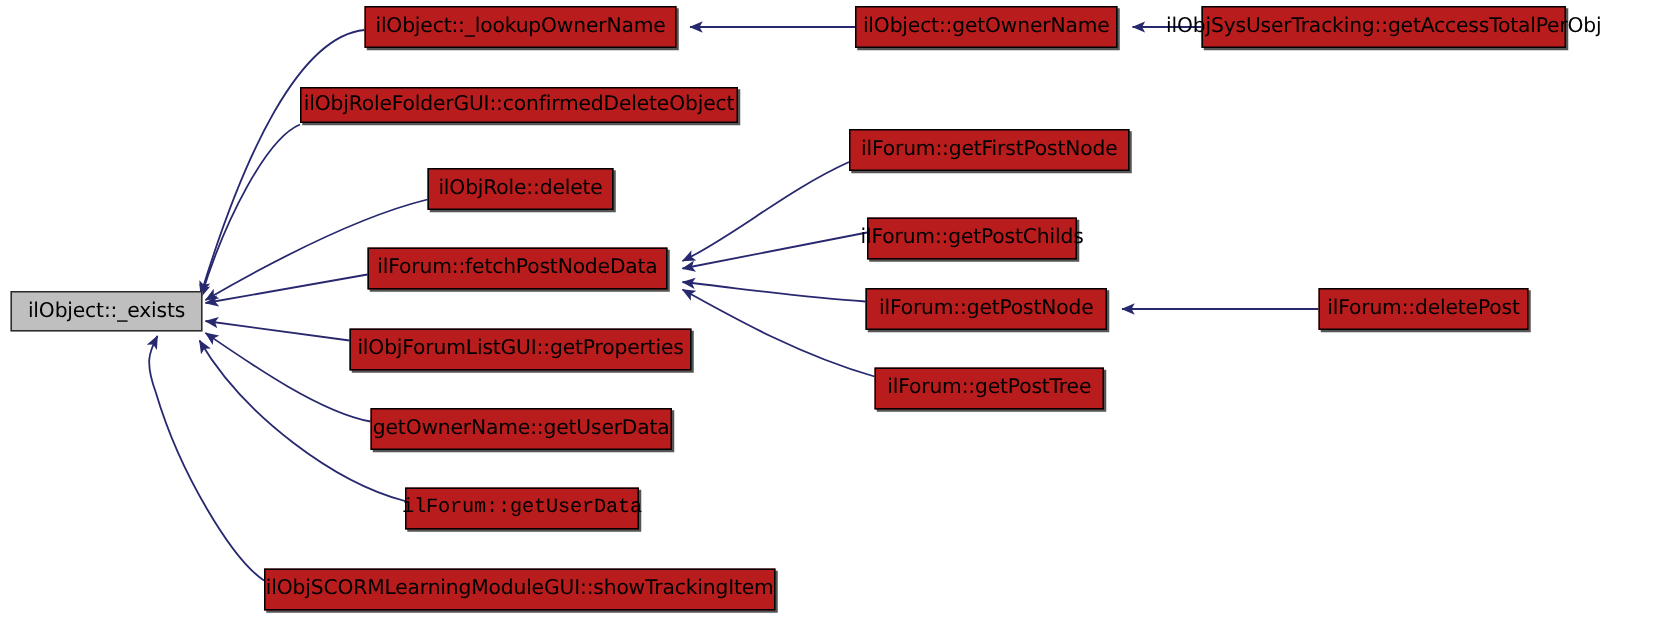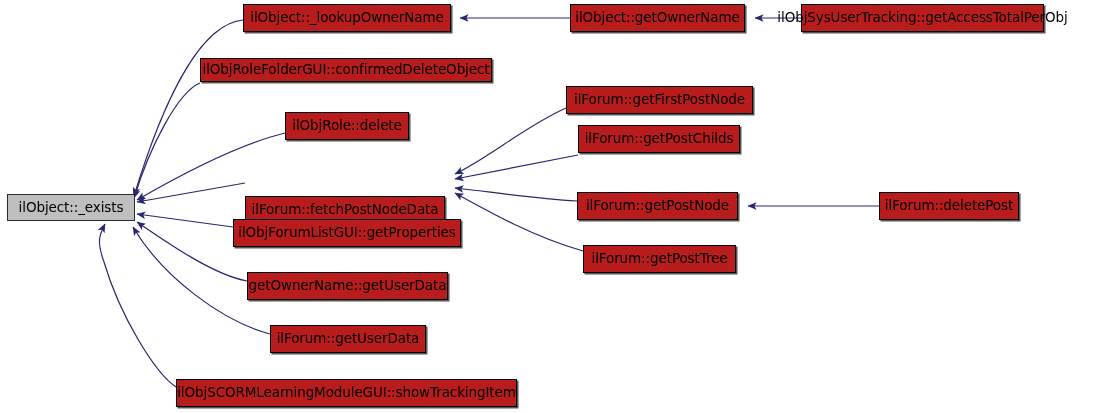--- a/index.html
+++ b/index.html
@@ -72,26 +72,26 @@
         <path d="M577,201 C531,198 492,192 455,188" fill="none" stroke="#27286e" stroke-width="1.2" marker-end="url(#arrowhead)"></path>
         <path d="M583,251 C534,237 491,213 455,193" fill="none" stroke="#27286e" stroke-width="1.2" marker-end="url(#arrowhead)"></path>
         <path d="M879,206 L748,206" fill="none" stroke="#27286e" stroke-width="1.2" marker-end="url(#arrowhead)"></path>
       </g>
   </svg>
   <div id="node-layer">
       <div class="node root" style="left: 7px; top: 194px; width: 128px; height: 27px;">ilObject::_exists</div>
       <div class="node shadowed" style="left: 243px; top: 4px; width: 208px; height: 28px;">ilObject::_lookupOwnerName</div>
       <div class="node shadowed" style="left: 200px; top: 58px; width: 292px; height: 24px;">ilObjRoleFolderGUI::confirmedDeleteObject</div>
       <div class="node shadowed" style="left: 285px; top: 112px; width: 124px; height: 28px;">ilObjRole::delete</div>
-      <div class="node shadowed" style="left: 245px; top: 165px; width: 200px; height: 28px; margin-top: 31px;">ilForum::fetchPostNodeData</div>
+      <div class="node shadowed" style="left: 245px; top: 165px; width: 200px; height: 28px;">ilForum::fetchPostNodeData</div>
       <div class="node shadowed" style="left: 233px; top: 219px; width: 228px; height: 28px;">ilObjForumListGUI::getProperties</div>
       <div class="node shadowed" style="left: 247px; top: 272px; width: 201px; height: 28px;">getOwnerName::getUserData</div>
-      <div class="node shadowed" style="left: 270px; top: 325px; width: 156px; height: 28px;">ilForum::getUserData</div>
+      <div class="node shadowed" style="left: 270px; top: 325px; width: 156px; height: 28px; font-family: Liberation Mono, monospace;">ilForum::getUserData</div>
       <div class="node shadowed" style="left: 176px; top: 379px; width: 341px; height: 28px;">ilObjSCORMLearningModuleGUI::showTrackingItem</div>
       <div class="node shadowed" style="left: 570px; top: 4px; width: 175px; height: 28px;">ilObject::getOwnerName</div>
       <div class="node shadowed" style="left: 801px; top: 4px; width: 243px; height: 28px;">ilObjSysUserTracking::getAccessTotalPerObj</div>
       <div class="node shadowed" style="left: 566px; top: 86px; width: 187px; height: 28px;">ilForum::getFirstPostNode</div>
-      <div class="node shadowed" style="left: 578px; top: 125px; width: 162px; height: 28px;">ilForum::getPostChilds</div>
+      <div class="node shadowed" style="left: 578px; top: 145px; width: 140px; height: 28px;">ilForum::getPostChilds</div>
       <div class="node shadowed" style="left: 577px; top: 192px; width: 161px; height: 28px;">ilForum::getPostNode</div>
       <div class="node shadowed" style="left: 583px; top: 245px; width: 153px; height: 28px;">ilForum::getPostTree</div>
       <div class="node shadowed" style="left: 879px; top: 192px; width: 140px; height: 28px;">ilForum::deletePost</div>
     </div>
 </div>
 
 </body></html>

